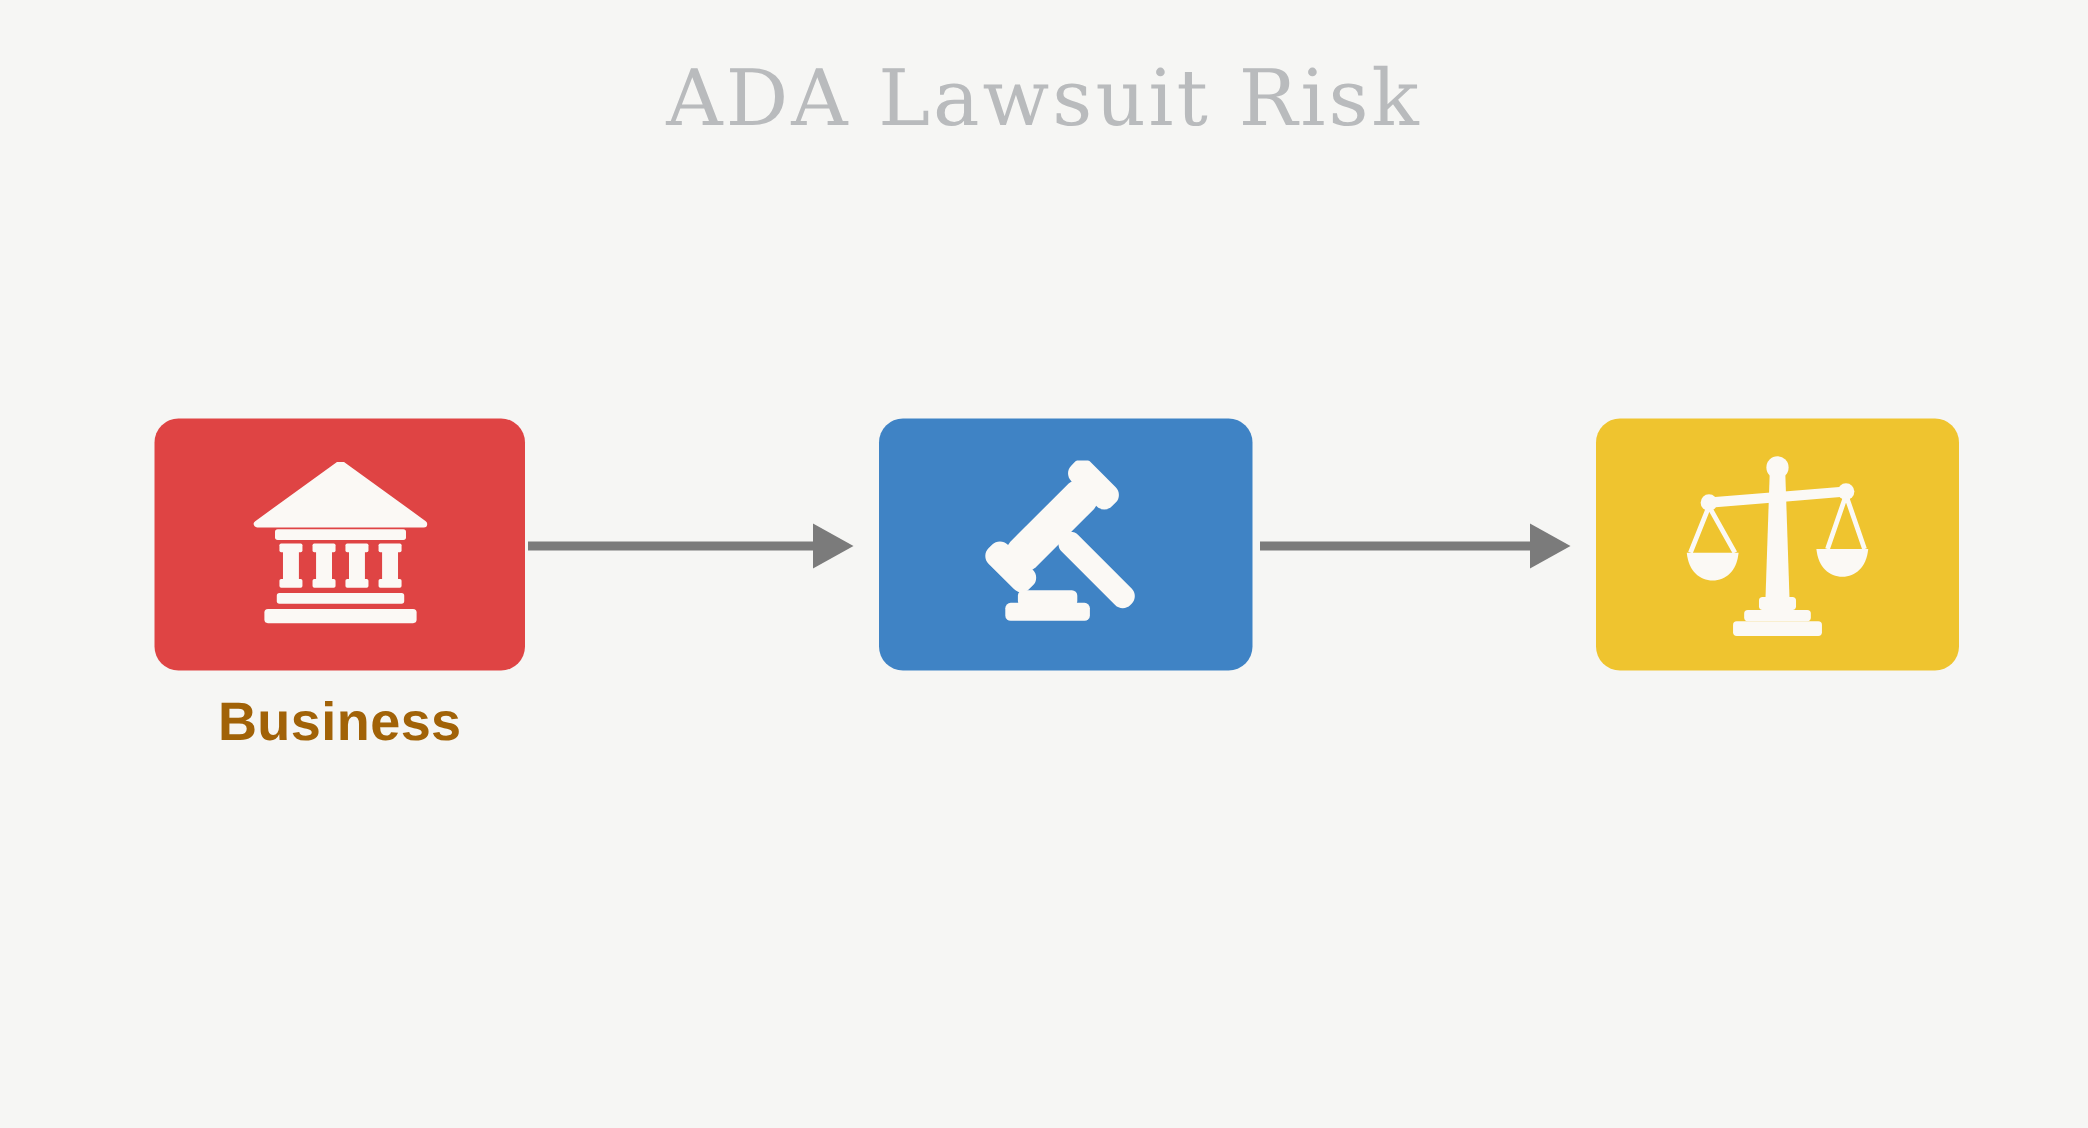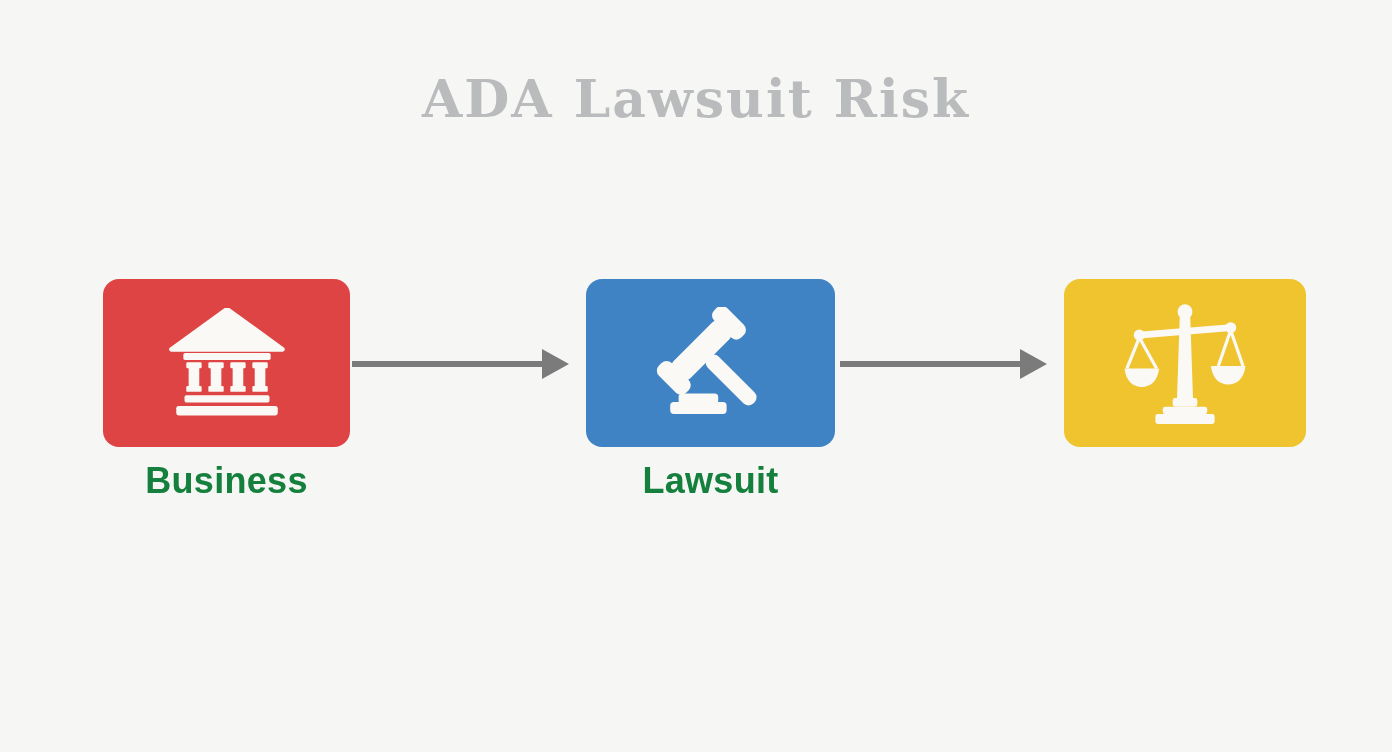--- a/index.html
+++ b/index.html
@@ -11,47 +11,46 @@
     overflow: hidden;
     font-family: "Liberation Sans", sans-serif;
   }
   .title {
     position: absolute;
     left: 0;
     top: 36px;
     width: 100%;
     text-align: center;
     font-family: "DejaVu Serif", serif;
-    font-weight: 700;
+    font-weight: 400;
     font-size: 52px;
     letter-spacing: 2px;
     color: #b9bbbd;
     user-select: none;
-    margin-top: 32px;
   }
   .node {
     position: absolute;
     top: 279px;
     height: 168px;
     border-radius: 16px;
     display: flex;
     align-items: center;
     justify-content: center;
   }
   .node svg { display: block; }
   #node-business { left: 103px; width: 247px; }
   #node-lawsuit  { left: 586px; width: 249px; }
   #node-doj      { left: 1064px; width: 242px; }
   .node-label {
     position: absolute;
     top: 460px;
     text-align: center;
     font-size: 36px;
     font-weight: 700;
-    color: #15803d;
+    color: #a16207;
     letter-spacing: 0.3px;
   }
   #label-business { left: 103px; width: 247px; }
   #label-lawsuit  { left: 586px; width: 249px; }
   #label-doj      { left: 1064px; width: 242px; }
   .arrow { position: absolute; top: 340px; }
   #arrow-1 { left: 350px; }
   #arrow-2 { left: 838px; }
 </style>
 </head>
@@ -122,15 +121,14 @@
         <path d="M1,53 h28 c-1,10 -7,15 -14,15 c-7,0 -13,-5 -14,-15 z"></path>
         <path d="M71,51 h28 c-1,10 -7,15 -14,15 c-7,0 -13,-5 -14,-15 z"></path>
         <rect x="40" y="77" width="20" height="7" rx="2"></rect>
         <rect x="32" y="84" width="36" height="6" rx="2"></rect>
         <rect x="26" y="90" width="48" height="8" rx="2"></rect>
       </svg>
     </span>
   </div>
 
   <div class="node-label" id="label-business">Business</div>
-  <div class="node-label" id="label-lawsuit">Lawsuit</div>
 
 </div>
 
 </body></html>

